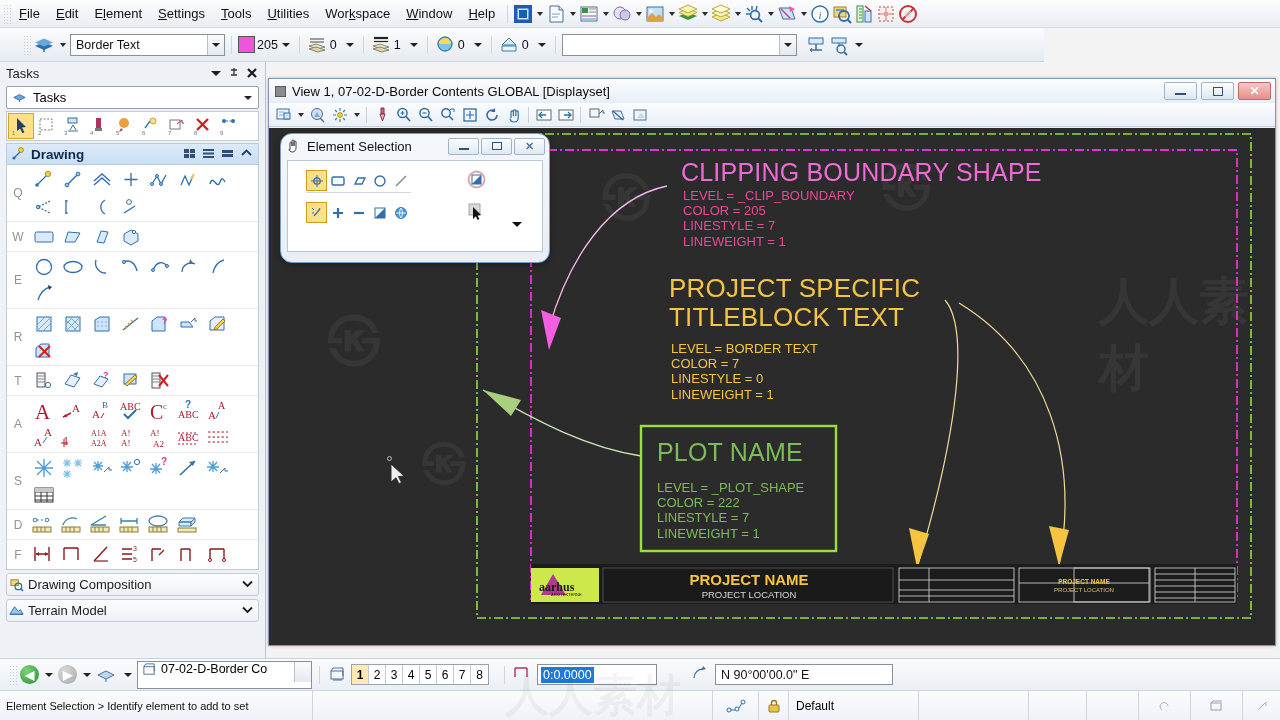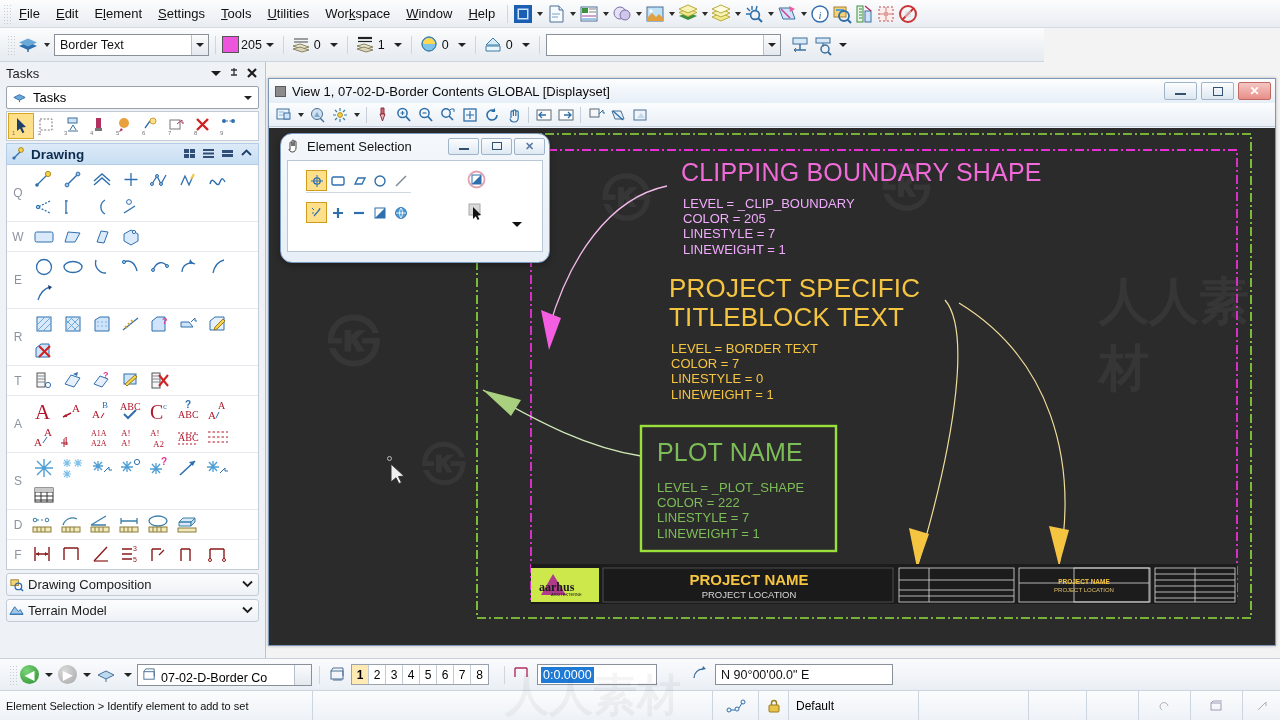--- a/index.html
+++ b/index.html
@@ -34,21 +34,21 @@
   .tb-arrow::after {
     content:''; border-left:3.5px solid transparent; border-right:3.5px solid transparent;
     border-top:4px solid #2b2b2b;
   }
 
   
   .attrbar {
     position: absolute; left:0; top:28px; width:1044px; height:34px;
     background: linear-gradient(to bottom, #fbfcfd 0%, #eef1f5 60%, #e6ebf1 100%);
     border-bottom: 1px solid #ccd4de;
-    display:flex; align-items:center; gap:2px; padding-left:4px;
+    display:flex; align-items:center; gap:2px; padding-left:20px;
   }
   .combo {
     height:22px; border:1px solid #8a9099; background:#fff; display:flex; align-items:center;
     font-size:12.5px; color:#111; padding-left:5px; position:relative;
   }
   .combo .cbtxt { flex:1; overflow:hidden; white-space:nowrap; }
   .combo .cbbtn { width:17px; height:20px; display:flex; align-items:center; justify-content:center;
     background: linear-gradient(to bottom,#fafbfc,#e4e9ef); border-left:1px solid #b8c0c9; }
   .combo .cbbtn::after { content:''; border-left:4px solid transparent; border-right:4px solid transparent; border-top:4px solid #222; }
   .swatch { width:17px; height:17px; border:1px solid #555; }
@@ -144,21 +144,21 @@
   .es-grp { position:absolute; display:flex; align-items:center; }
   .es-cell { width:21px; height:21px; display:flex; align-items:center; justify-content:center; }
   .es-cell.sel { background:#ffe08a; border:1px solid #cf9c1e; }
 
   
   .botbar1 { position:absolute; left:0; top:658px; width:1280px; height:32px;
     background:linear-gradient(to bottom,#fafbfd,#eaeff5); border-top:1px solid #c9d2dc;
     display:flex; align-items:center; gap:3px; padding-left:6px; }
   .nav-circle { width:19px; height:19px; border-radius:50%; display:flex; align-items:center; justify-content:center;
     color:#fff; font-size:12px; font-weight:bold;}
-  .modelcombo { height:22px; border:1px solid #8a9099; background:#fff; display:flex; align-items:flex-end;
+  .modelcombo { height:28px; border:1px solid #8a9099; background:#fff; display:flex; align-items:flex-start;
     padding-left:4px; gap:4px; font-size:12.5px; }
   .lvlbtn { width:21px; height:21px; display:flex; align-items:center; justify-content:center; }
   .numbox-group { display:flex; border:1px solid #9aa3ad; height:21px; }
   .numbox { width:17px; display:flex; align-items:center; justify-content:center; font-size:12px;
     border-right:1px solid #c2cad3; background:#fff; }
   .numbox:last-child { border-right:none; }
   .numbox.active { background:#ffeab3; font-weight:bold; }
   .coordbox { height:21px; border:1px solid #8a9099; background:#fff; display:flex; align-items:center; padding:0 3px;}
   .coordsel { background:#1f7ad6; color:#fff; font-size:12.5px; padding:1px 2px; }
   .angbox { height:21px; border:1px solid #8a9099; background:#fff; display:flex; align-items:center; padding:0 5px;
@@ -1240,21 +1240,21 @@
           <path d="M630 452h115M630 462h115M630 468h115M660 440v34"></path>
           <rect x="750" y="440" width="130" height="34" fill="none"></rect>
           <path d="M750 455h130"></path>
           <rect x="886" y="440" width="80" height="34" fill="none"></rect>
           <path d="M886 446h80M886 452h80M886 458h80M886 464h80M886 470h80M926 440v34"></path>
           <rect x="805" y="440" width="76" height="34" fill="none"></rect>
         </g>
       </svg>
 
       <div class="dtitle" style="left:412px; top:30px; font-size:25px; color:#f06bd8;">CLIPPING BOUNDARY SHAPE</div>
-      <div class="dbody" style="left:414px; top:68px; color:#f0abfc;"><span id="cb-lines">LEVEL = _CLIP_BOUNDARY
+      <div class="dbody" style="left:414px; top:60px; color:#ec4899;"><span id="cb-lines">LEVEL = _CLIP_BOUNDARY
 COLOR = 205
 LINESTYLE = 7
 LINEWEIGHT = 1</span></div>
 
       <div class="dtitle" style="left:400px; top:146px; font-size:26px; line-height:29px; color:#f5c542; white-space:pre;">PROJECT SPECIFIC
 TITLEBLOCK TEXT</div>
       <div class="dbody" style="left:402px; top:213px; color:#f5c542;"><span id="tb-lines">LEVEL = BORDER TEXT
 COLOR = 7
 LINESTYLE = 0
 LINEWEIGHT = 1</span></div>

